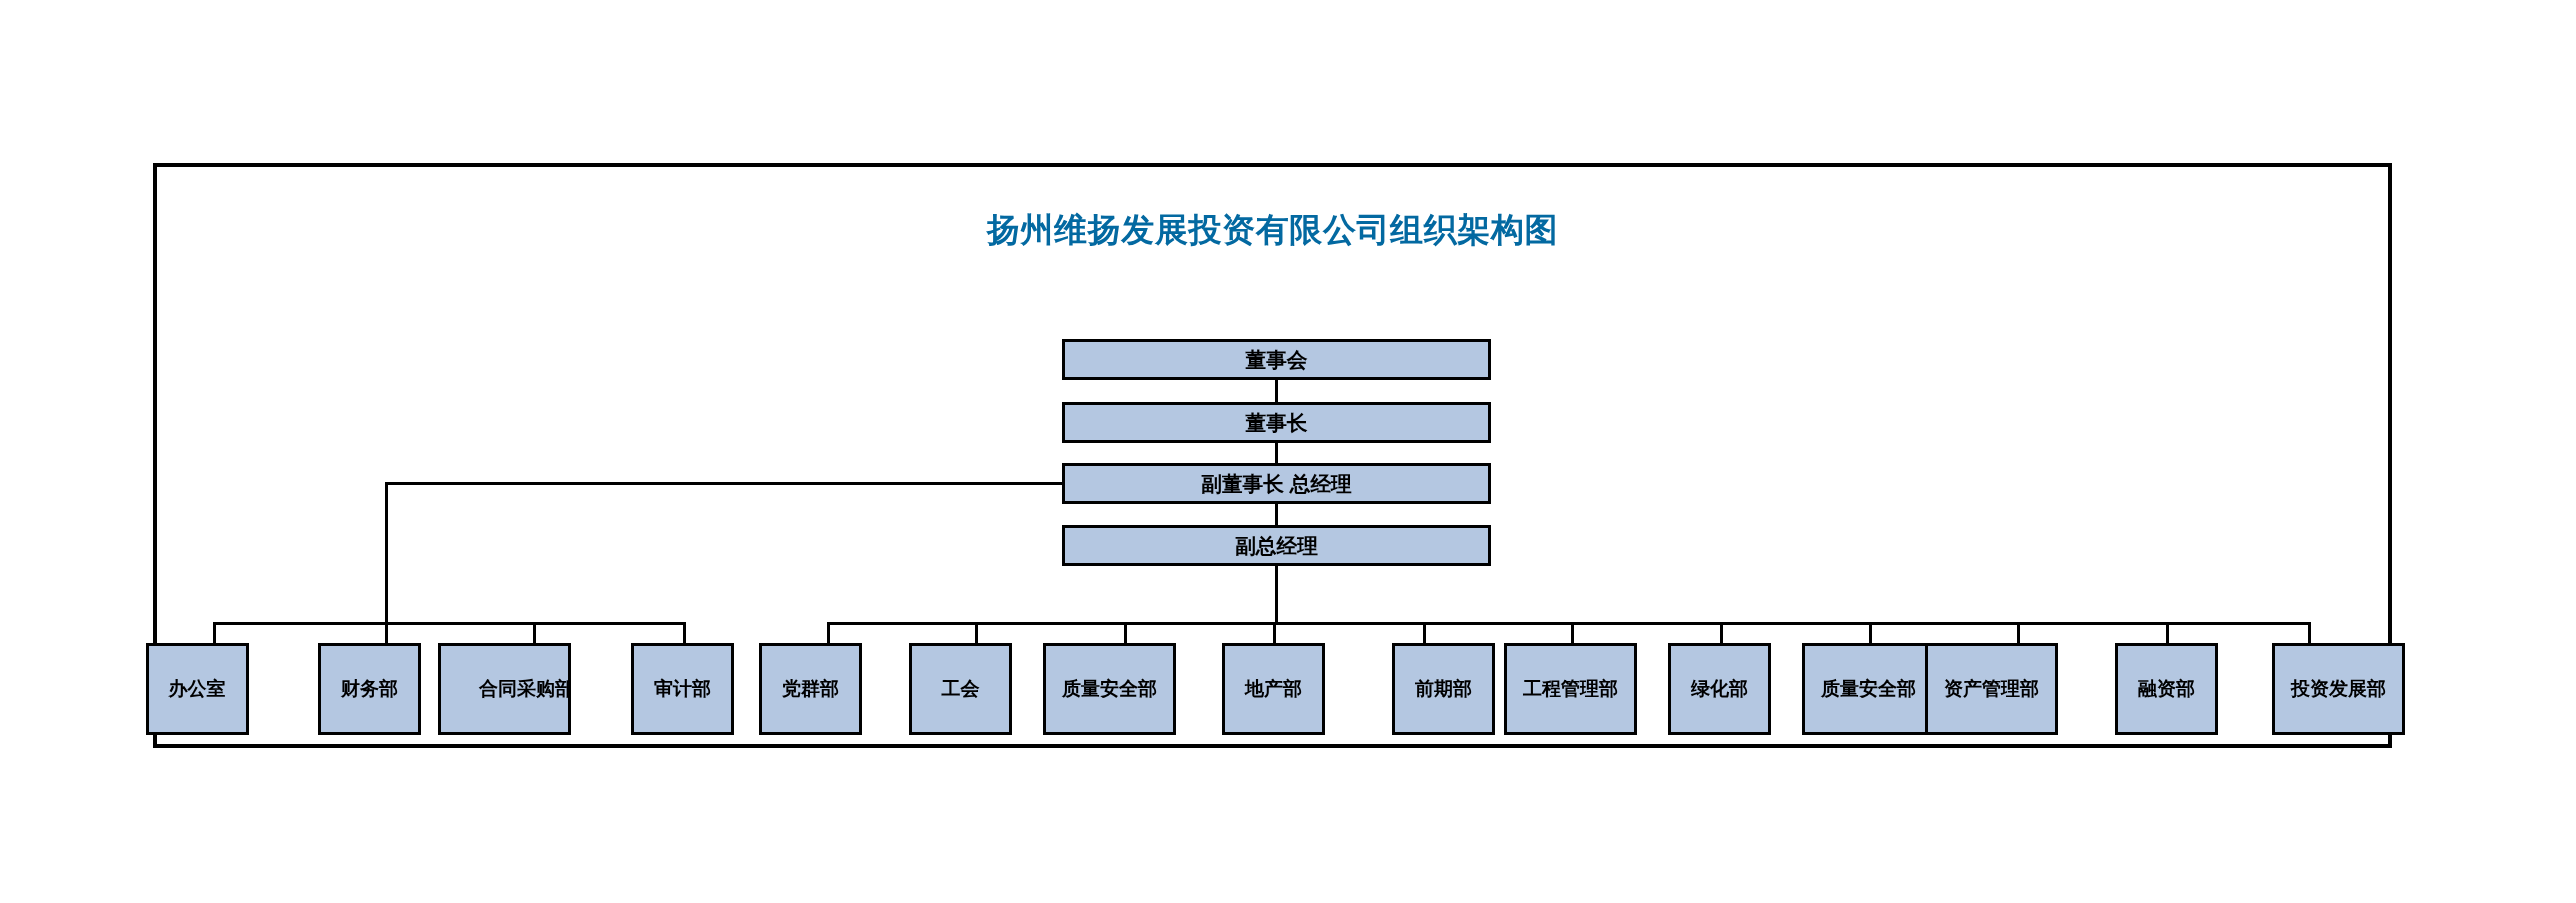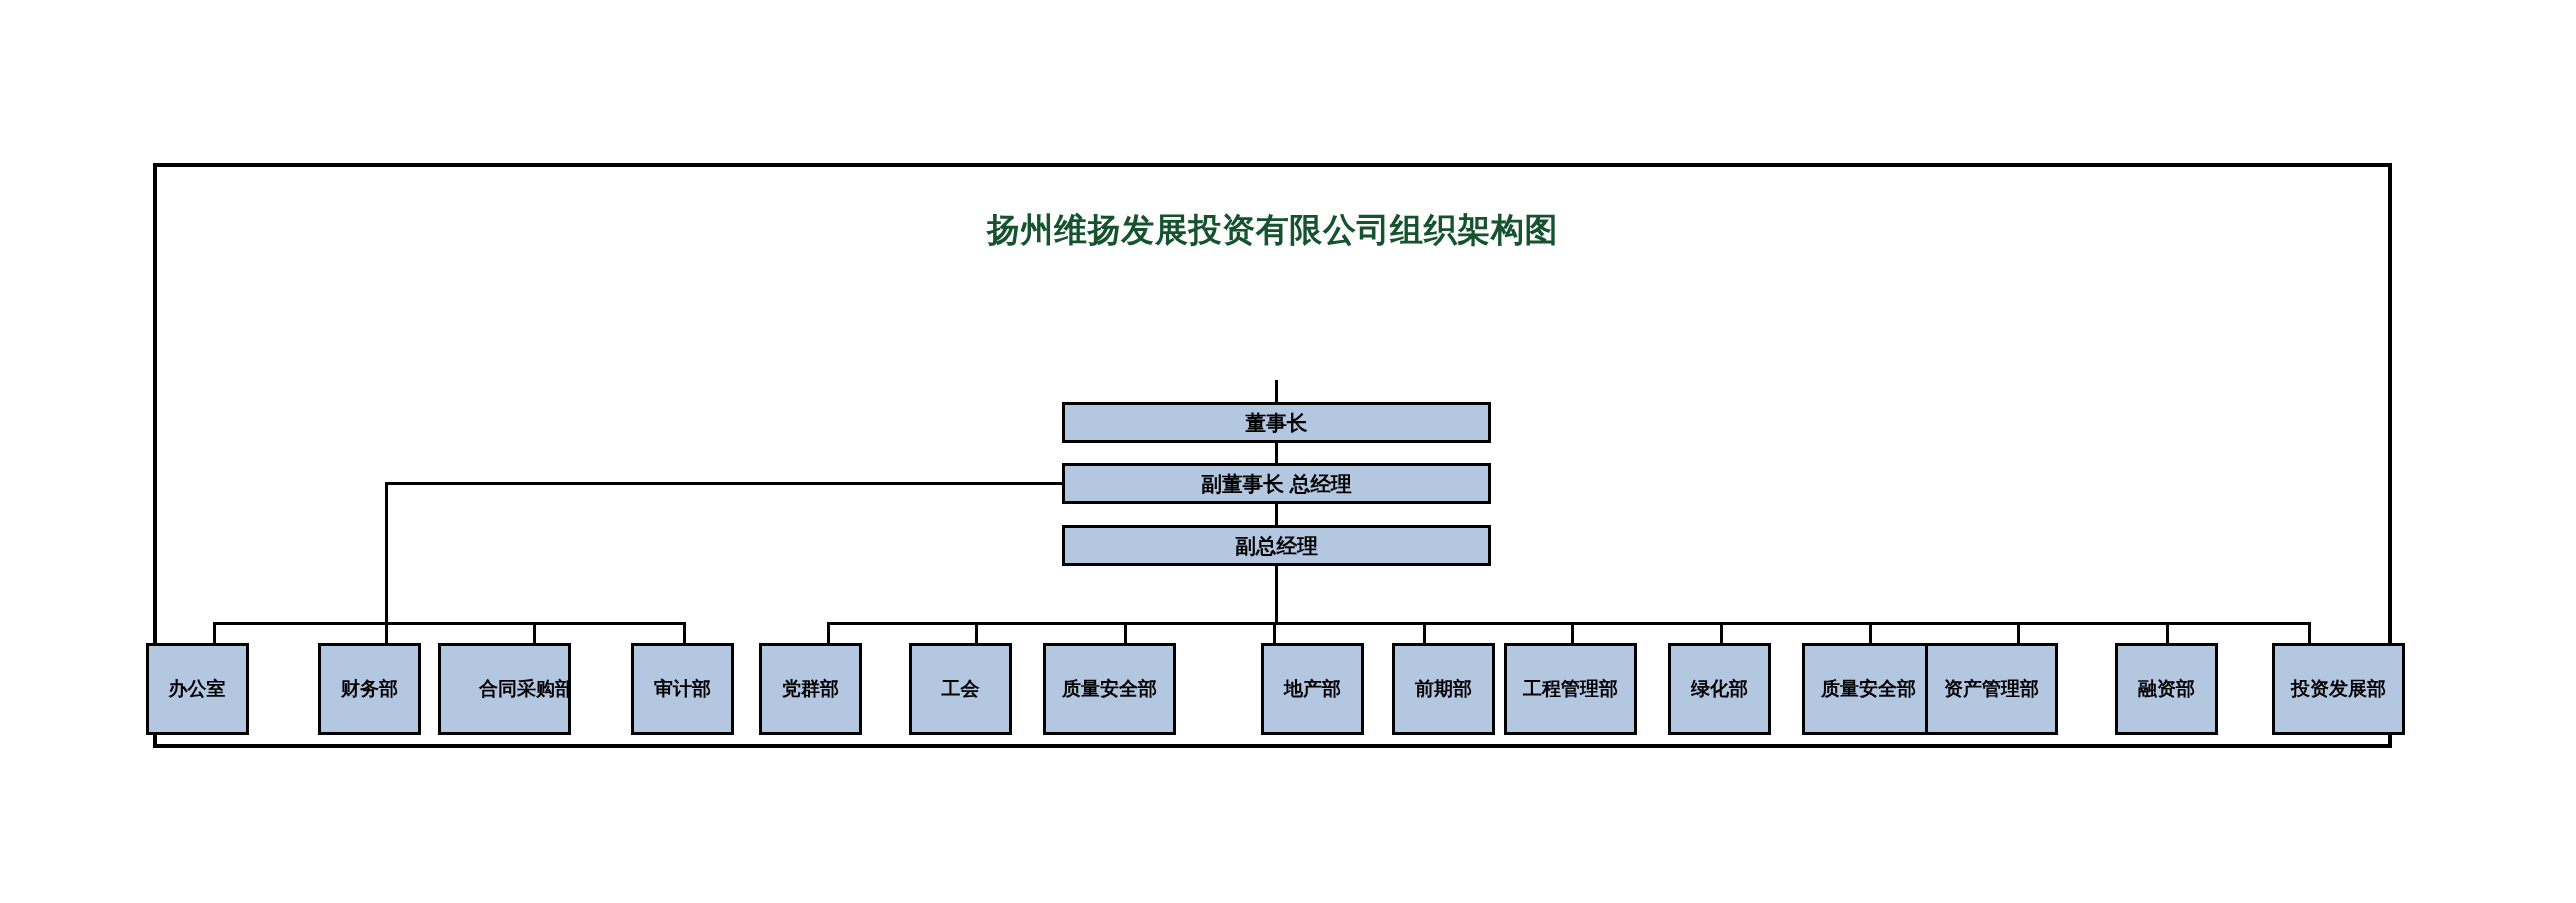--- a/index.html
+++ b/index.html
@@ -40,21 +40,21 @@
     position: absolute;
     left: 0;
     top: 45px;
     width: 100%;
     text-align: center;
     font-family: "Liberation Serif", "DejaVu Serif", serif;
     font-weight: bold;
     font-size: 33px;
     line-height: 36px;
     letter-spacing: 0.6px;
-    color: #14532d;
+    color: #0369a1;
     white-space: nowrap;
   }
 
   
   .node {
     position: absolute;
     background: #b4c7e1;
     border: 3.4px solid #000000;
     box-sizing: border-box;
     display: flex;
@@ -96,20 +96,23 @@
 </style>
 </head>
 <body>
 
 <div id="chart-root">
 
   <div class="frame">
 
     <div class="chart-title">扬州维扬发展投资有限公司组织架构图</div>
 
+    <div class="node top top-1">
+      <span>董事会</span>
+    </div>
 
     <div class="node top top-2">
       <span>董事长</span>
     </div>
 
     <div class="node top top-3">
       <span>副董事长 总经理</span>
     </div>
 
     <div class="node top top-4">
@@ -160,21 +163,21 @@
     </div>
     <div class="node dept" style="left:602px; width:103px;">
       <span>党群部</span>
     </div>
     <div class="node dept" style="left:752px; width:103px;">
       <span>工会</span>
     </div>
     <div class="node dept" style="left:886px; width:133px;">
       <span>质量安全部</span>
     </div>
-    <div class="node dept" style="left:1065px; width:103px;margin-left:39px;">
+    <div class="node dept" style="left:1065px; width:103px;">
       <span>地产部</span>
     </div>
     <div class="node dept" style="left:1214px; width:103px;margin-left:21px;">
       <span>前期部</span>
     </div>
     <div class="node dept" style="left:1347px; width:133px;">
       <span>工程管理部</span>
     </div>
     <div class="node dept" style="left:1511px; width:103px;">
       <span>绿化部</span>

